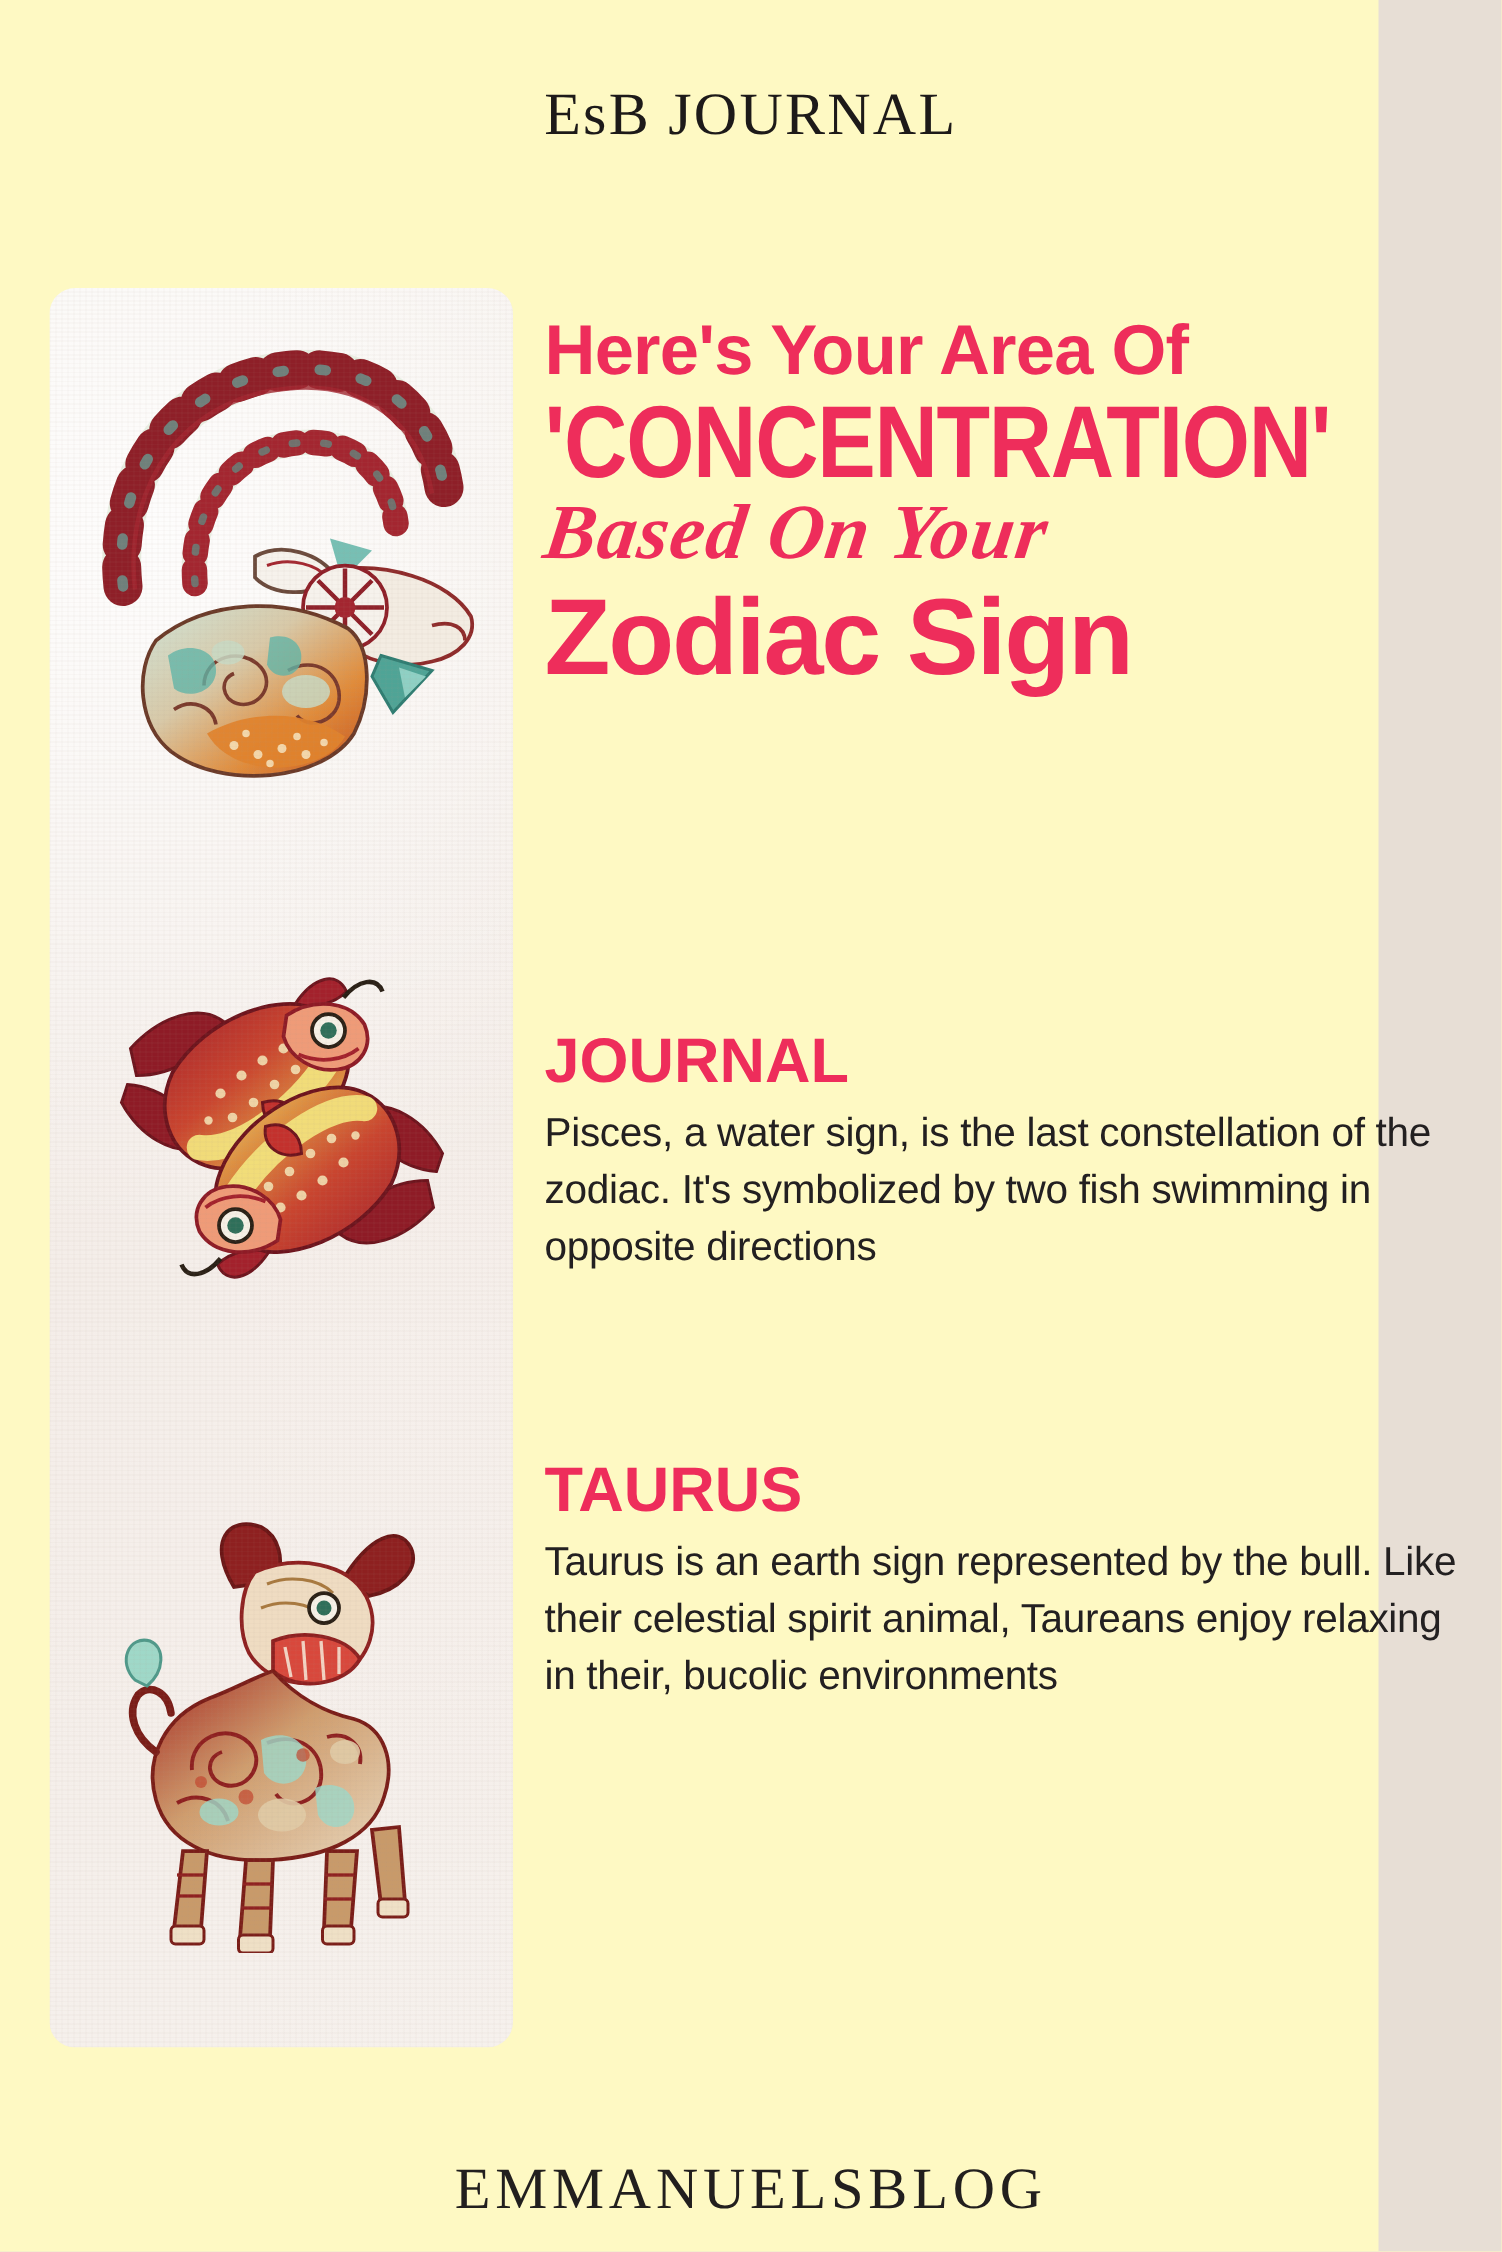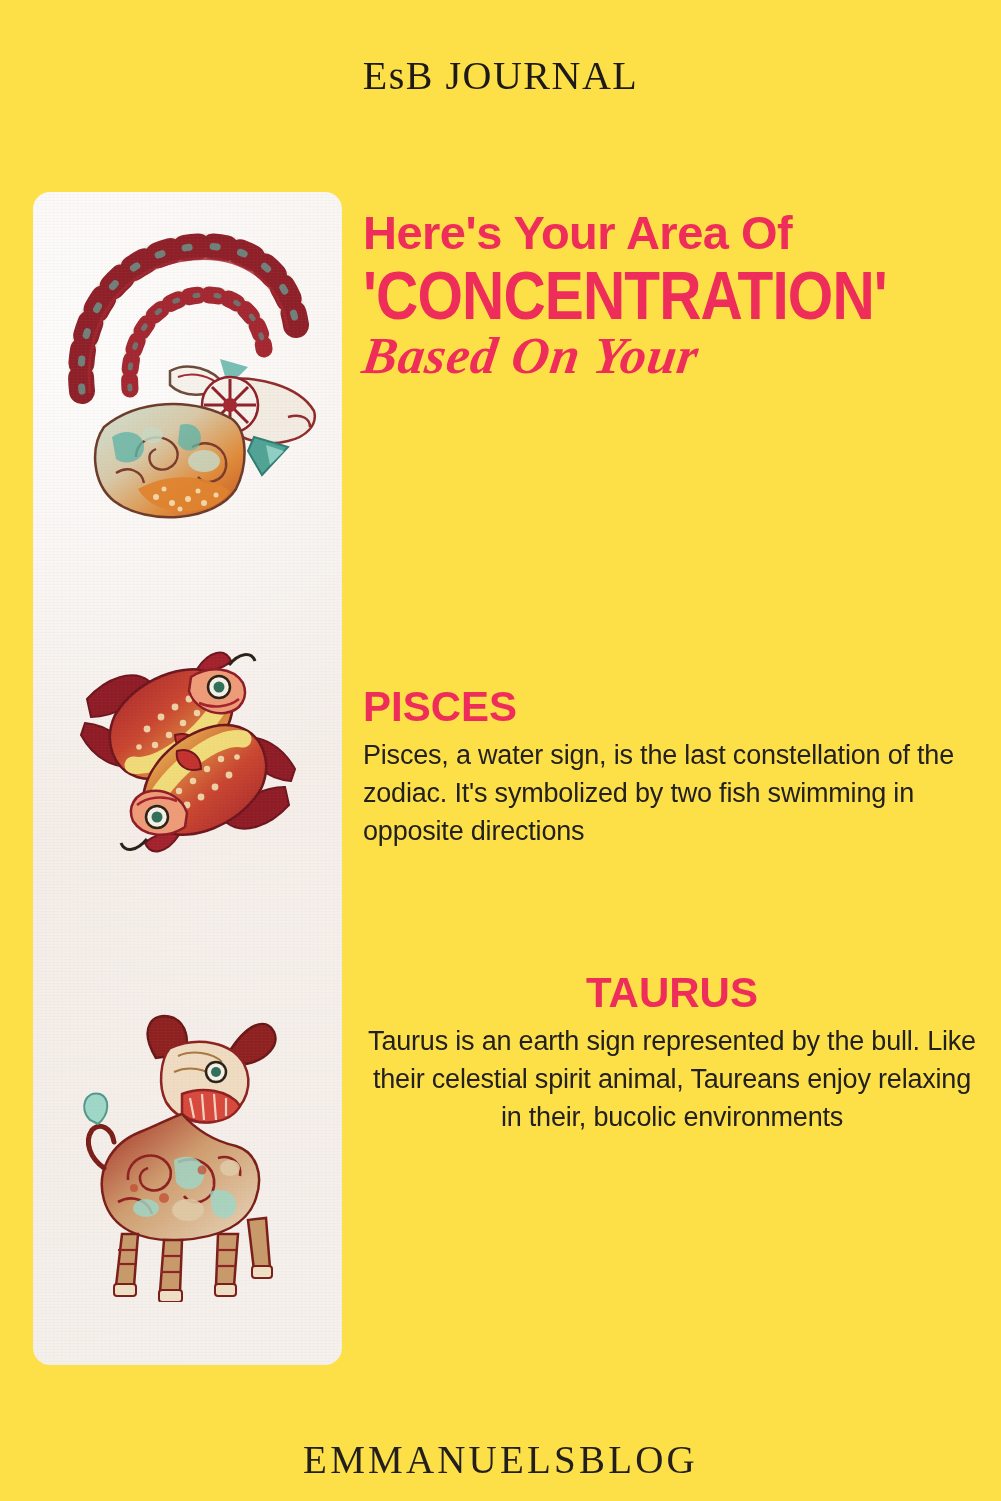--- a/index.html
+++ b/index.html
@@ -9,23 +9,23 @@
     width: 1001px;
     height: 1501px;
     background: #e7ded5;
     font-family: "Liberation Sans", sans-serif;
     overflow: hidden;
     position: relative;
   }
 
   .poster {
     position: relative;
-    width: 1001px;
+    width: 919px;
     height: 1501px;
-    background: #fde047;
+    background: #fef9c3;
     text-decoration: underline;
   }
 
   
   .masthead {
     position: absolute;
     top: 52px;
     left: 0;
     width: 1001px;
     text-align: center;
@@ -150,21 +150,21 @@
     line-height: 78px;
     letter-spacing: -1.5px;
     color: #ee2d5b;
     white-space: nowrap;
     margin-top: 2px;
   }
 
   
   .sign-section { position: absolute; left: 0; width: 618px; }
   .sign-section.pisces { top: 672px; }
-  .sign-section.taurus { top: 958px; text-align: center; }
+  .sign-section.taurus { top: 958px; }
 
   .sign-title {
     font-family: "Liberation Sans", sans-serif;
     font-weight: 700;
     font-size: 42px;
     line-height: 46px;
     letter-spacing: 0px;
     color: #ee2d5b;
     margin-bottom: 6px;
   }
@@ -433,24 +433,25 @@
     </div>
 
   </div>
 
   <div class="content">
 
     <div class="headline-block">
       <div class="line-kicker">Here's Your Area Of</div>
       <div class="line-concentration">'CONCENTRATION'</div>
       <div class="line-script">Based On Your</div>
+      <div class="line-zodiac">Zodiac Sign</div>
     </div>
 
     <div class="sign-section pisces">
-      <div class="sign-title">PISCES</div>
+      <div class="sign-title">JOURNAL</div>
       <div class="sign-body">Pisces, a water sign, is the last constellation of the zodiac. It's symbolized by two fish swimming in opposite directions</div>
     </div>
 
     <div class="sign-section taurus">
       <div class="sign-title">TAURUS</div>
       <div class="sign-body">Taurus is an earth sign represented by the bull. Like their celestial spirit animal, Taureans enjoy relaxing in their, bucolic environments</div>
     </div>
 
   </div>
 

